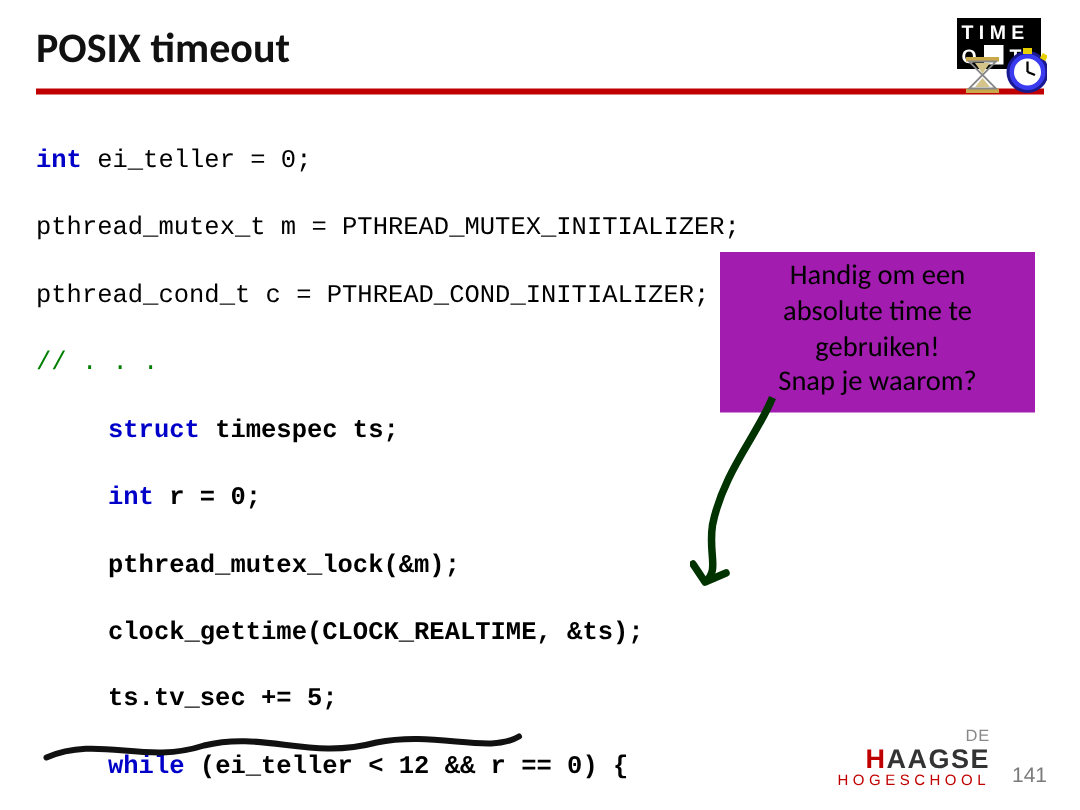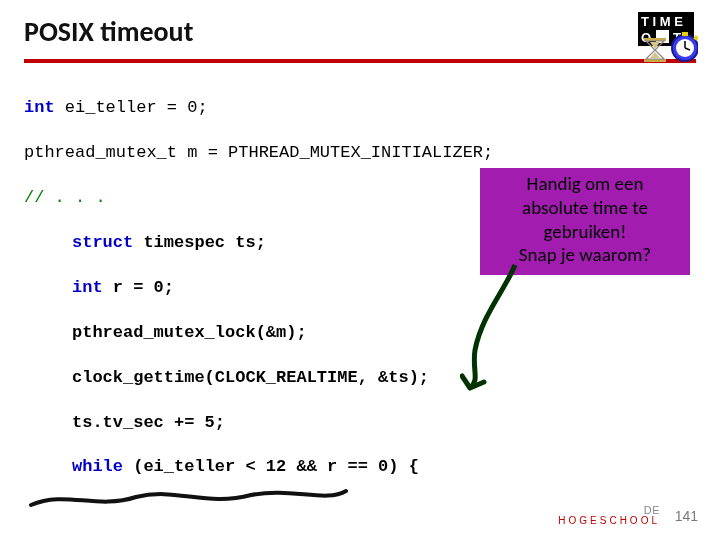--- a/index.html
+++ b/index.html
@@ -129,20 +129,21 @@
       <rect x="94" y="20" width="6" height="4" fill="#e8d000"></rect>
       <rect x="106" y="24" width="4" height="4" fill="#e8d000" transform="rotate(30 108 26)"></rect>
     </svg>
   </div>
 </div>
 <div class="underline"></div>
 
 <div class="code-area">
 <div><span class="kw">int</span><span> ei_teller = 0;</span></div>
 <div>pthread_mutex_t m = PTHREAD_MUTEX_INITIALIZER;</div>
+<div>pthread_cond_t c = PTHREAD_COND_INITIALIZER;</div>
 <div class="cmt">// . . .</div>
 <div class="indent1"><span class="kw b">struct</span><span class="b"> timespec ts;</span></div>
 <div class="indent1"><span class="kw b">int</span><span class="b"> r = 0;</span></div>
 <div class="indent1 b">pthread_mutex_lock(&amp;m);</div>
 <div class="indent1 b">clock_gettime(CLOCK_REALTIME, &amp;ts);</div>
 <div class="indent1 b">ts.tv_sec += 5;</div>
 <div class="indent1"><span class="kw b">while</span><span class="b"> (ei_teller &lt; 12 &amp;&amp; r == 0) {</span></div>
 
 
 
@@ -160,16 +161,19 @@
   <path d="M 55 5 C 45 30, 22 55, 15 90 C 12 110, 20 120, 10 128" stroke="#003300" stroke-width="5" fill="none"></path>
   <path d="M 10 128 L 2 116 M 10 128 L 24 122" stroke="#003300" stroke-width="5" fill="none" stroke-linecap="round"></path>
 </svg>
 
 <svg class="squiggle" width="330" height="30">
   <path d="M 5 20 C 40 5, 70 25, 110 12 C 150 2, 180 22, 225 10 C 265 2, 300 18, 320 6" stroke="#111" stroke-width="4" fill="none" stroke-linecap="round"></path>
 </svg>
 
 <div class="logo">
   <div class="logo-top">DE</div>
+  <div class="logo-main">
+    <span class="h1">H</span><span class="h2">AAGSE</span>
+  </div>
   <div class="logo-sub">HOGESCHOOL</div>
 </div>
 
 <div class="pageno">141</div>
 
 </body></html>

